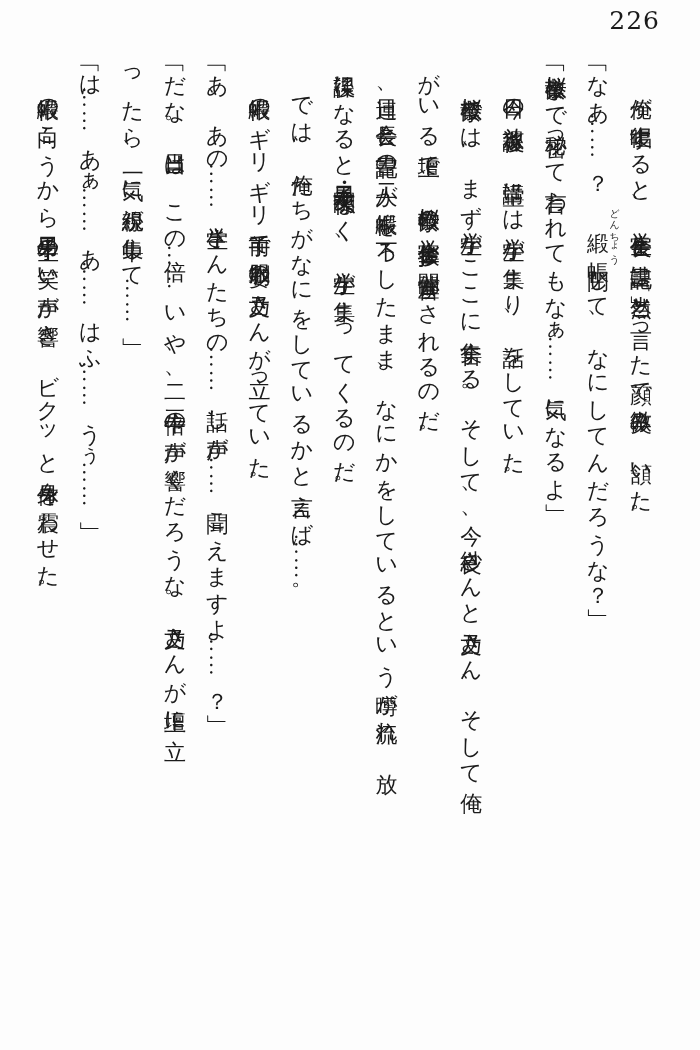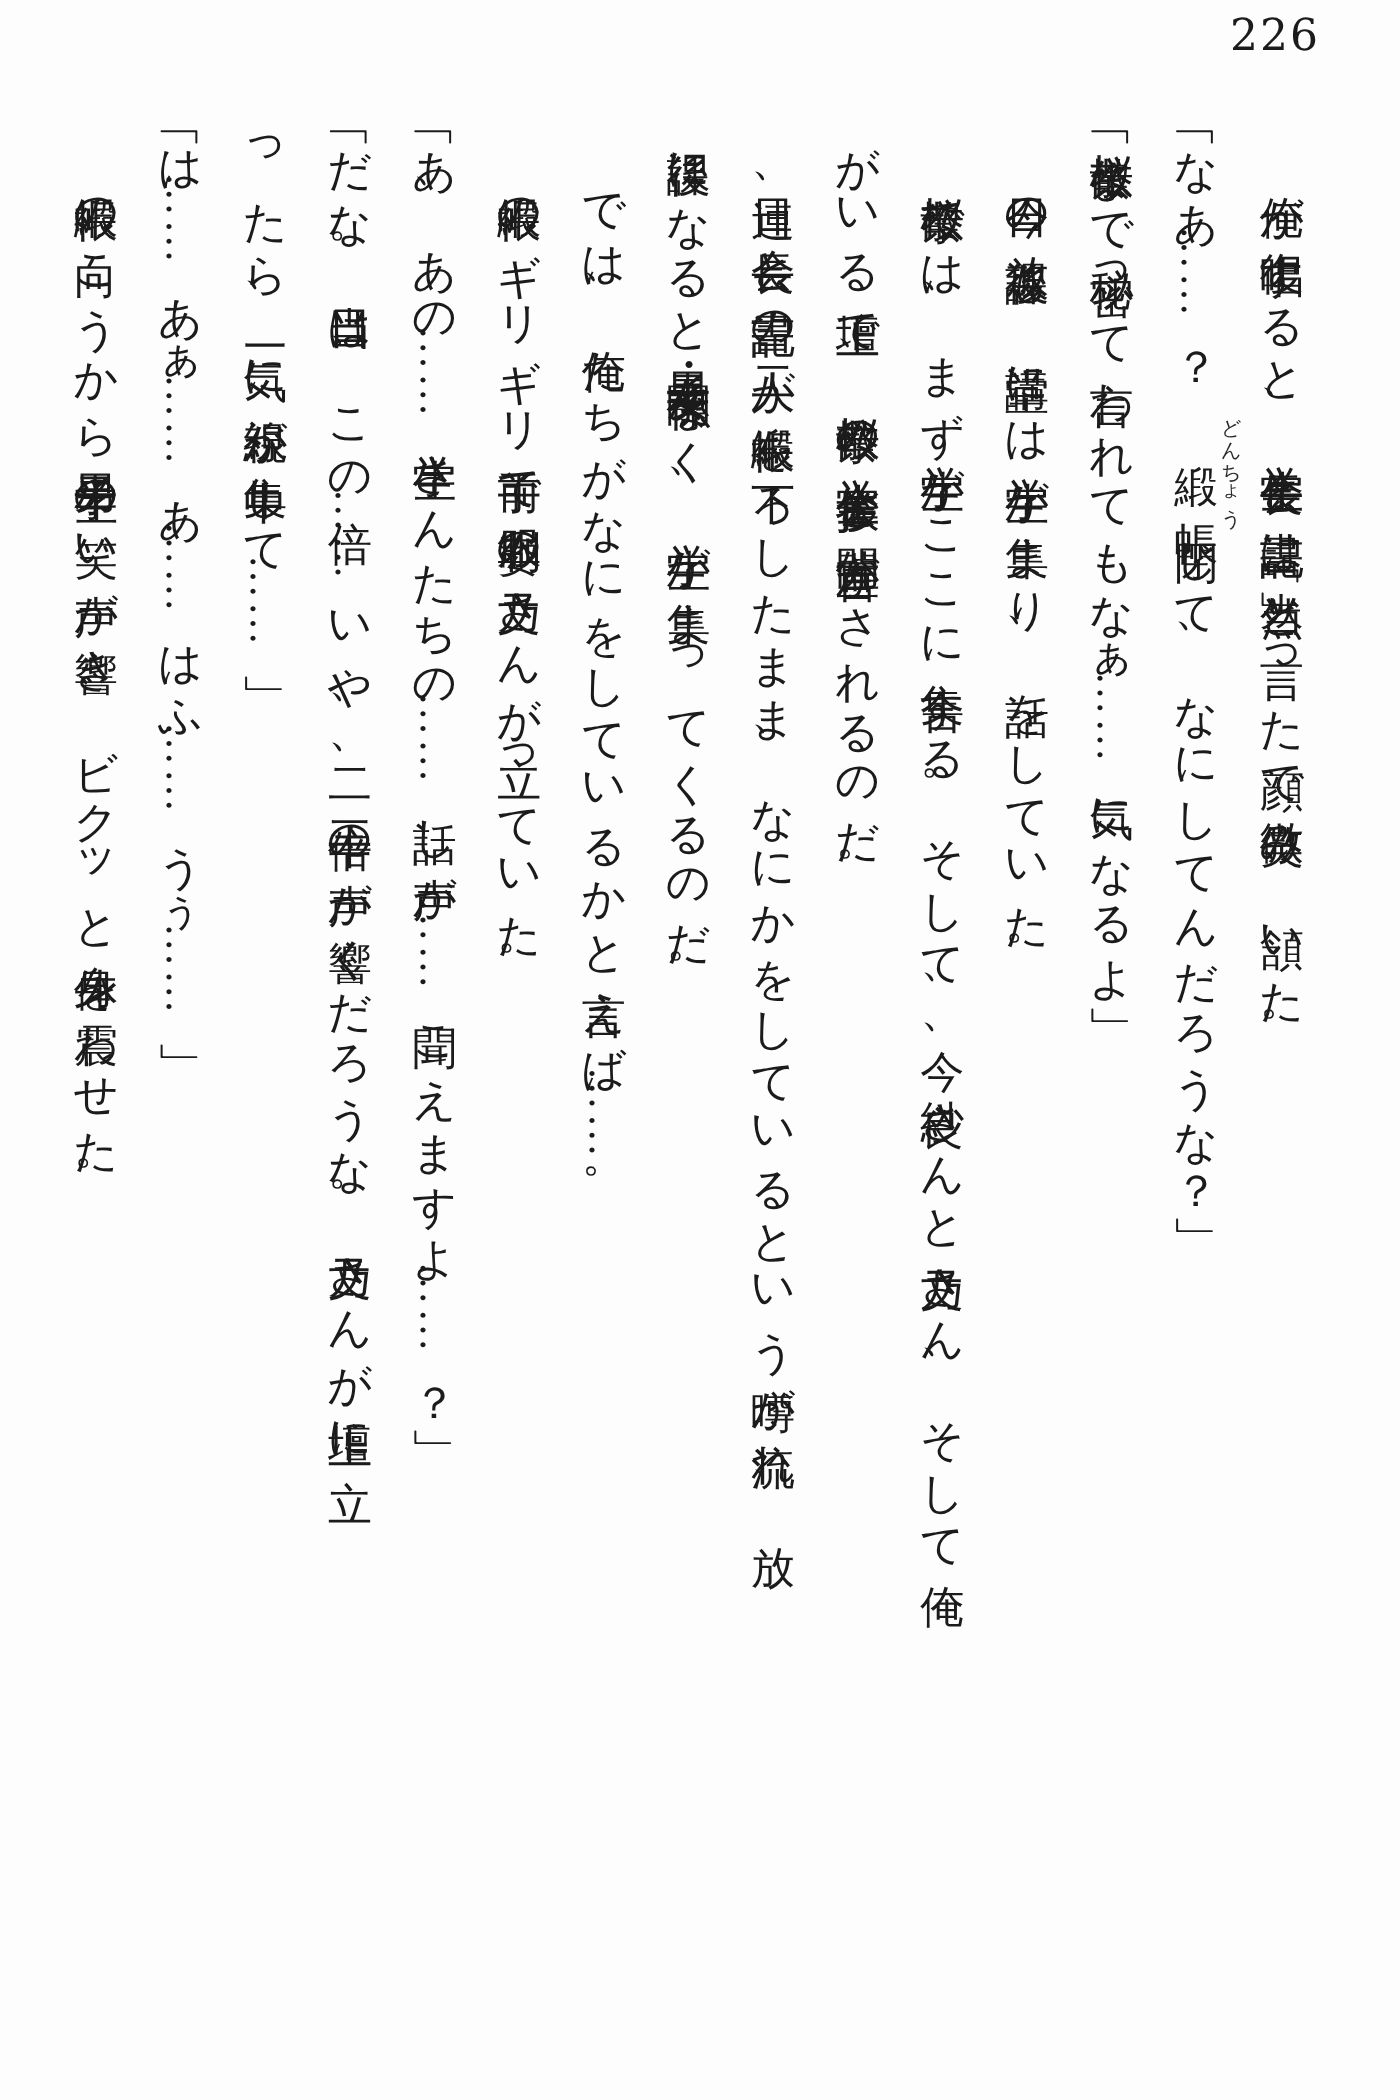--- a/index.html
+++ b/index.html
@@ -14,21 +14,21 @@
     position: relative;
     width: 700px;
     height: 1050px;
     background: #fdfdfd;
     font-family: "Liberation Serif", "DejaVu Serif", serif;
   }
   .page-number {
     position: absolute;
     top: 6px;
     right: 40px;
-    font-size: 22px;
+    font-size: 25px;
     letter-spacing: 1px;
     color: #1b1b1b;
     font-family: "DejaVu Serif", "Liberation Serif", serif;
   }
   .text-area {
     position: absolute;
     top: 58px;
     left: 28px;
     right: 38px;
     bottom: 8px;

